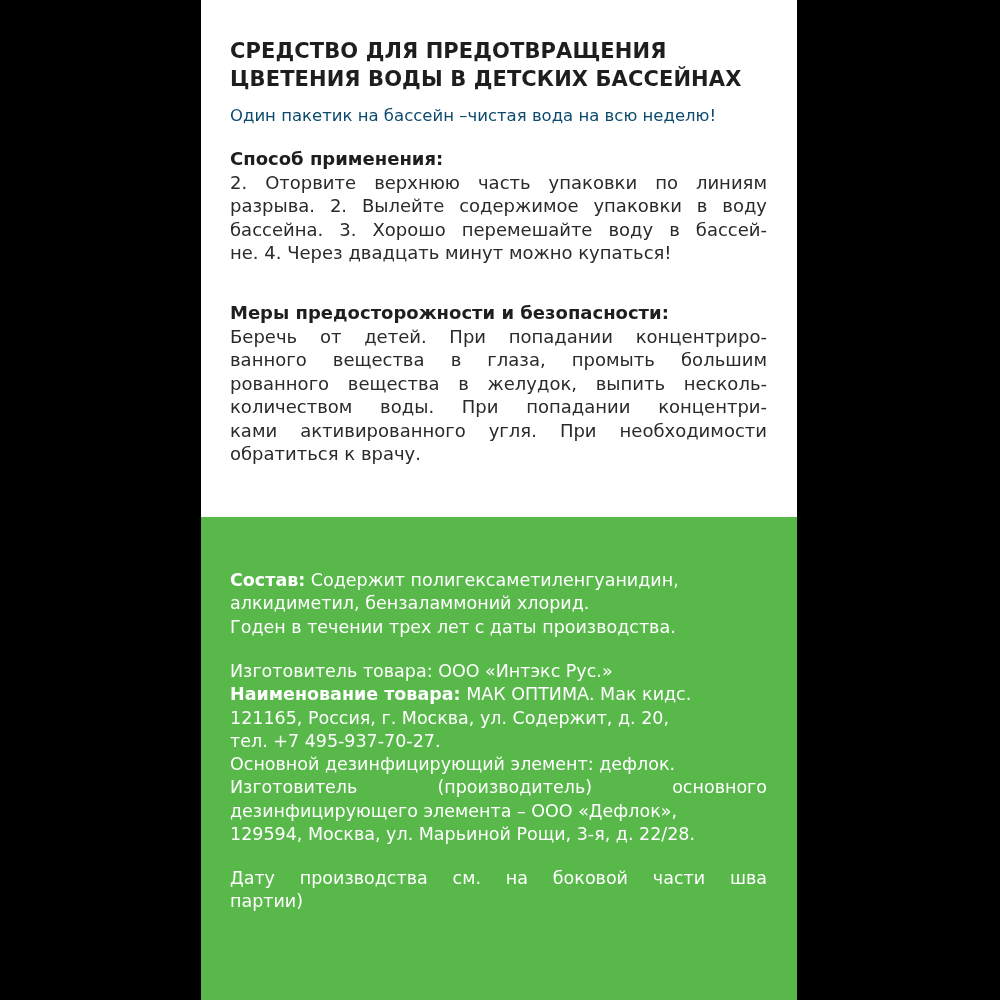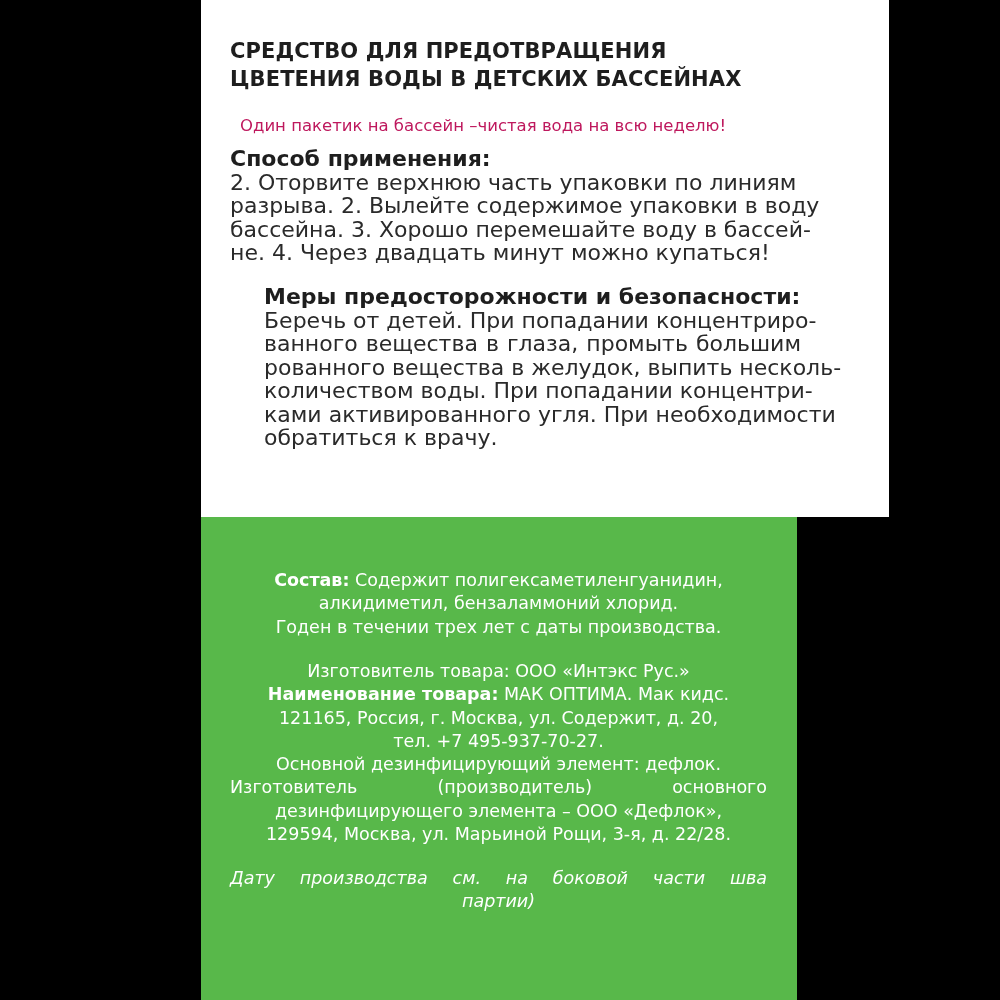--- a/index.html
+++ b/index.html
@@ -14,21 +14,21 @@
       position: absolute;
       left: 201px;
       top: 0;
       width: 596px;
       height: 1000px;
       background: #ffffff;
     }
     .top {
       position: absolute;
       left: 0; top: 0;
-      width: 688px;
+      width: 596px;
       height: 517px;
       background: #ffffff;
     }
     .bottom {
       position: absolute;
       left: 0; top: 517px;
       width: 596px;
       height: 483px;
       background: #58b84a;
     }
@@ -46,30 +46,30 @@
       margin: 0;
     }
     .tagline {
       position: absolute;
       left: 29px;
       top: 104px;
       width: 560px;
       font-family: "DejaVu Sans", sans-serif;
       font-size: 16.5px;
       line-height: 24px;
-      color: #be185d;
-      margin: 10px;
+      color: #0c4a6e;
+      margin: 0;
       white-space: nowrap;
     }
     .section {
       position: absolute;
       left: 29px;
       width: 537px;
       font-family: "DejaVu Sans", sans-serif;
-      font-size: 22px;
+      font-size: 18px;
       line-height: 23.5px;
       color: #2a2a2a;
       text-align: justify;
     }
     .section .heading {
       display: block;
       font-weight: bold;
       color: #1e1e1e;
     }
     .section .line {
@@ -87,34 +87,33 @@
       left: 29px;
       width: 537px;
       font-family: "DejaVu Sans", sans-serif;
       font-size: 17.5px;
       line-height: 23.3px;
       color: #ffffff;
     }
     .green-section .line {
       display: block;
       white-space: nowrap;
-      text-align: center;
     }
     .green-section .line.just {
       text-align: justify;
       text-align-last: justify;
     }
     .green-section .bold {
       font-weight: bold;
     }
     .sec-usage { top: 147px; }
-    .sec-safety { top: 285px; margin-left: 34px; }
+    .sec-safety { top: 301px; }
     .sec-comp { top: 569px; }
     .sec-name { top: 660px; }
-    .sec-date { top: 867px; font-style: italic; }
+    .sec-date { top: 867px; }
   </style>
 </head>
 <body>
 
 <div class="panel">
   <div class="top">
     <h1 class="title">
       <span style="display:block">СРЕДСТВО ДЛЯ ПРЕДОТВРАЩЕНИЯ</span>
       <span style="display:block">ЦВЕТЕНИЯ ВОДЫ В ДЕТСКИХ БАССЕЙНАХ</span>
     </h1>

